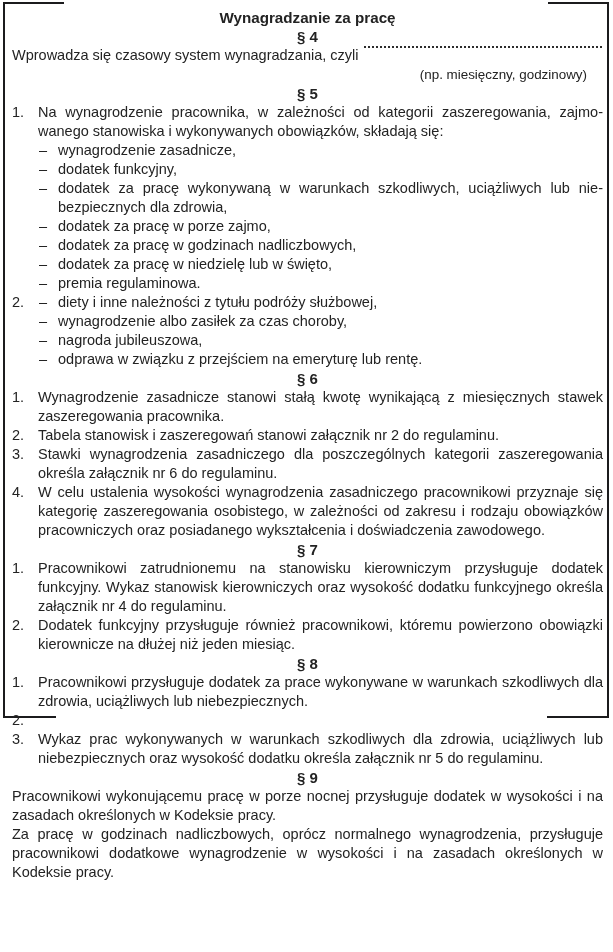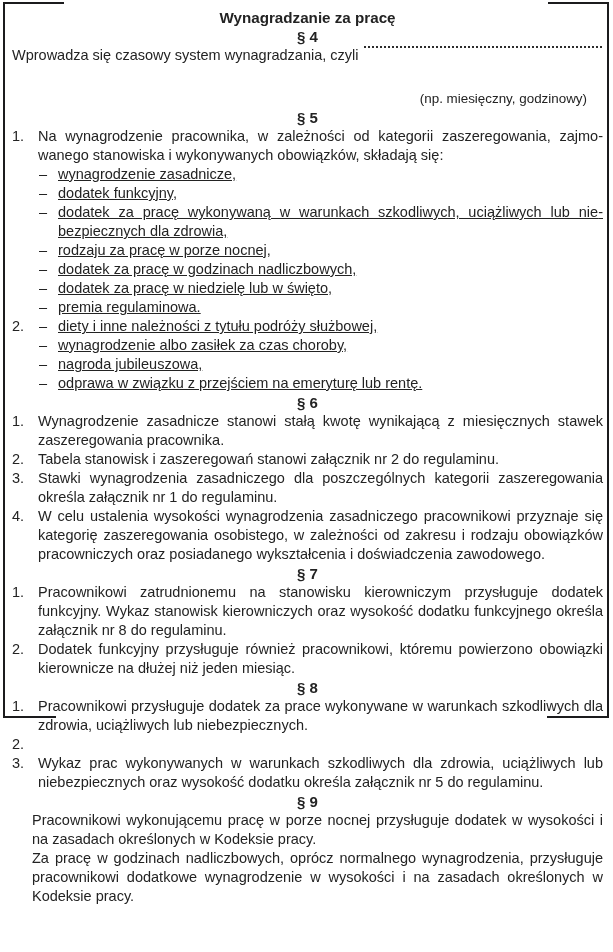--- a/index.html
+++ b/index.html
@@ -23,33 +23,33 @@
            font-size:14.5px;line-height:19px;}
   .doc-title{font-weight:bold;text-align:center;font-size:15.2px;line-height:19px;margin:0;}
   .sec-heading{font-weight:bold;text-align:center;font-size:15px;line-height:19px;}
 
   .jtext{text-align:justify;hyphens:manual;-webkit-hyphens:manual;}
 
   
   .fill-line{display:flex;align-items:flex-start;}
   .fill-line .lead-text{white-space:nowrap;}
   .fill-line .dots{flex:1;margin:0 1px 3px 5px;border-bottom:2.2px dotted #2c2c2c;min-width:30px;}
-  .fill-note{text-align:right;font-size:13.4px;padding-right:16px;line-height:19px;margin-top:24px;}
+  .fill-note{text-align:right;font-size:13.4px;padding-right:16px;line-height:19px;}
 
   
   .num-item{display:flex;}
   .num-item .num{flex:0 0 26px;}
   .num-item .itext{flex:1;}
 
   
   .dash-item{display:flex;}
   .dash-item .dash{flex:0 0 19px;padding-left:1px;}
-  .dash-item .dtext{flex:1;text-decoration:underline;}
+  .dash-item .dtext{flex:1;}
 
-  .para{text-align:justify;hyphens:manual;margin-left:20px;-webkit-hyphens:manual;}
+  .para{text-align:justify;hyphens:manual;-webkit-hyphens:manual;}
 </style>
 </head>
 <body>
 
 <div class="page">
   <div class="frame"></div>
   <div class="seg tl"></div>
   <div class="seg tr"></div>
   <div class="seg bl"></div>
   <div class="seg br"></div>
@@ -78,21 +78,21 @@
               <div class="dash-item">
                 <span class="dash">–</span>
                 <div class="dtext jtext">dodatek funkcyjny,</div>
               </div>
               <div class="dash-item">
                 <span class="dash">–</span>
                 <div class="dtext jtext">dodatek za pracę wykonywaną w warunkach szkodliwych, uciążliwych lub nie­bezpiecznych dla zdrowia,</div>
               </div>
               <div class="dash-item">
                 <span class="dash">–</span>
-                <div class="dtext jtext">rodzaju za pracę w porze nocnej,</div>
+                <div class="dtext jtext">dodatek za pracę w porze zajmo,</div>
               </div>
               <div class="dash-item">
                 <span class="dash">–</span>
                 <div class="dtext jtext">dodatek za pracę w godzinach nadliczbowych,</div>
               </div>
               <div class="dash-item">
                 <span class="dash">–</span>
                 <div class="dtext jtext">dodatek za pracę w niedzielę lub w święto,</div>
               </div>
               <div class="dash-item">
@@ -133,36 +133,36 @@
           </div>
           <div class="num-item">
             <span class="num">2.</span>
             <div class="ibody">
               <div class="itext jtext">Tabela stanowisk i zaszeregowań stanowi załącznik nr 2 do regulaminu.</div>
             </div>
           </div>
           <div class="num-item">
             <span class="num">3.</span>
             <div class="ibody">
-              <div class="itext jtext">Stawki wynagrodzenia zasadniczego dla poszczególnych kategorii zaszeregowa­nia określa załącznik nr 1 do regulaminu.</div>
+              <div class="itext jtext">Stawki wynagrodzenia zasadniczego dla poszczególnych kategorii zaszeregowa­nia określa załącznik nr 6 do regulaminu.</div>
             </div>
           </div>
           <div class="num-item">
             <span class="num">4.</span>
             <div class="ibody">
               <div class="itext jtext">W celu ustalenia wysokości wynagrodzenia zasadniczego pracownikowi przyznaje się kategorię zaszeregowania osobistego, w zależności od zakresu i rodzaju obo­wiązków pracowniczych oraz posiadanego wykształcenia i doświadczenia zawo­dowego.</div>
             </div>
           </div>
         </section>
         <section class="section">
           <div class="sec-heading">§ 7</div>
           <div class="num-item">
             <span class="num">1.</span>
             <div class="ibody">
-              <div class="itext jtext">Pracownikowi zatrudnionemu na stanowisku kierowniczym przysługuje dodatek funkcyjny. Wykaz stanowisk kierowniczych oraz wysokość dodatku funkcyjnego określa załącznik nr 8 do regulaminu.</div>
+              <div class="itext jtext">Pracownikowi zatrudnionemu na stanowisku kierowniczym przysługuje dodatek funkcyjny. Wykaz stanowisk kierowniczych oraz wysokość dodatku funkcyjnego określa załącznik nr 4 do regulaminu.</div>
             </div>
           </div>
           <div class="num-item">
             <span class="num">2.</span>
             <div class="ibody">
               <div class="itext jtext">Dodatek funkcyjny przysługuje również pracownikowi, któremu powierzono obo­wiązki kierownicze na dłużej niż jeden miesiąc.</div>
             </div>
           </div>
         </section>
         <section class="section">

